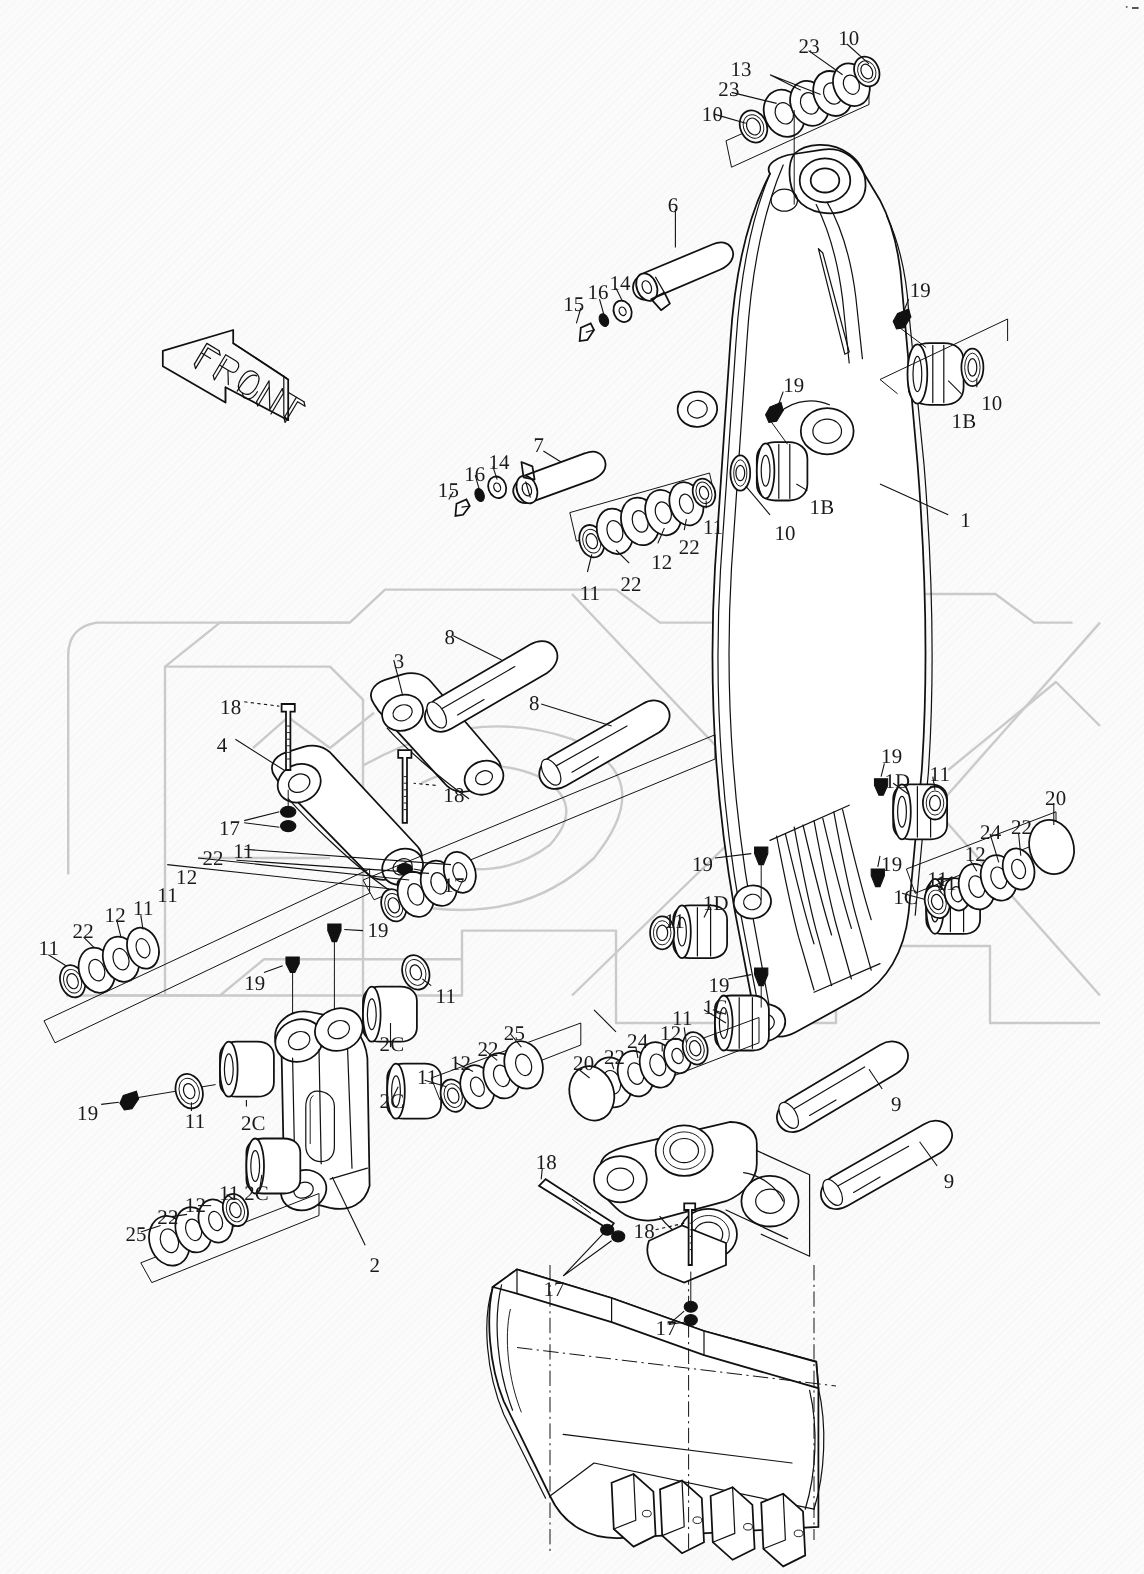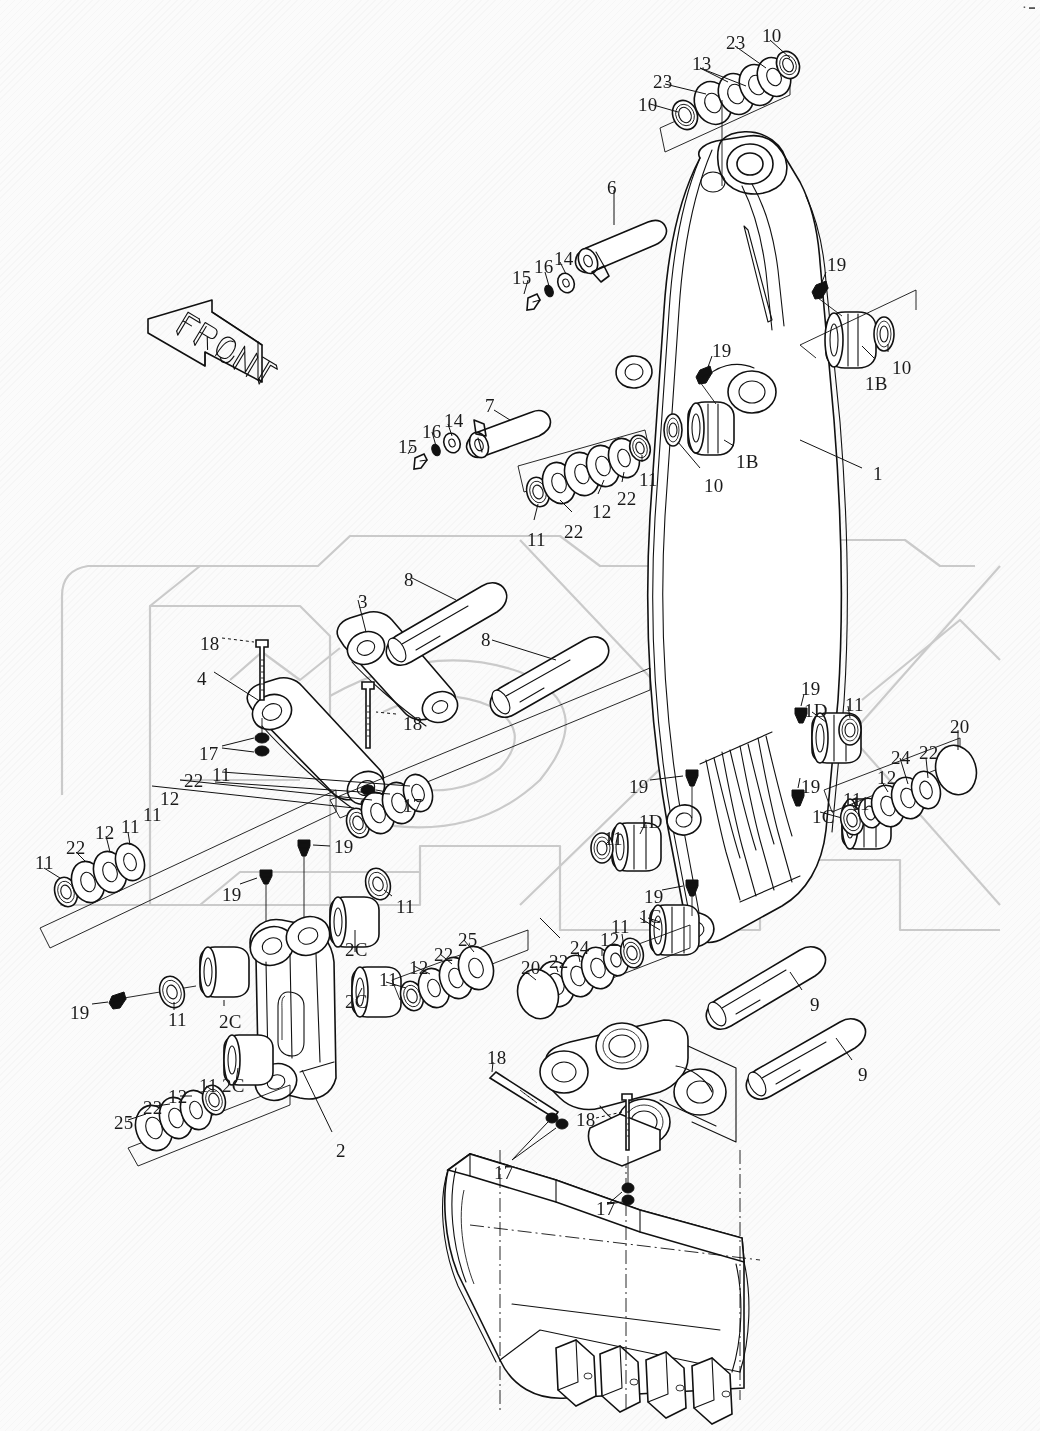--- a/index.html
+++ b/index.html
@@ -709,21 +709,21 @@
 
     <g class="ld">
       <path d="M862 468 L800 440"></path>
       <path d="M540 918 L560 938"></path>
       <path d="M640 918 L660 930"></path>
     </g>
   </svg>
 
   <span class="lbl" style="left:762px;top:26px;">10</span>
   <span class="lbl" style="left:726px;top:33px;">23</span>
-  <span class="lbl" style="left:692px;top:54px;">13</span>
+  <span class="lbl" style="left:664px;top:54px;">13</span>
   <span class="lbl" style="left:653px;top:72px;">23</span>
   <span class="lbl" style="left:638px;top:95px;">10</span>
   <span class="lbl" style="left:607px;top:178px;">6</span>
   <span class="lbl" style="left:827px;top:255px;">19</span>
   <span class="lbl" style="left:512px;top:268px;">15</span>
   <span class="lbl" style="left:534px;top:257px;">16</span>
   <span class="lbl" style="left:554px;top:249px;">14</span>
   <span class="lbl" style="left:892px;top:358px;">10</span>
   <span class="lbl" style="left:865px;top:374px;">1B</span>
   <span class="lbl" style="left:712px;top:341px;">19</span>

